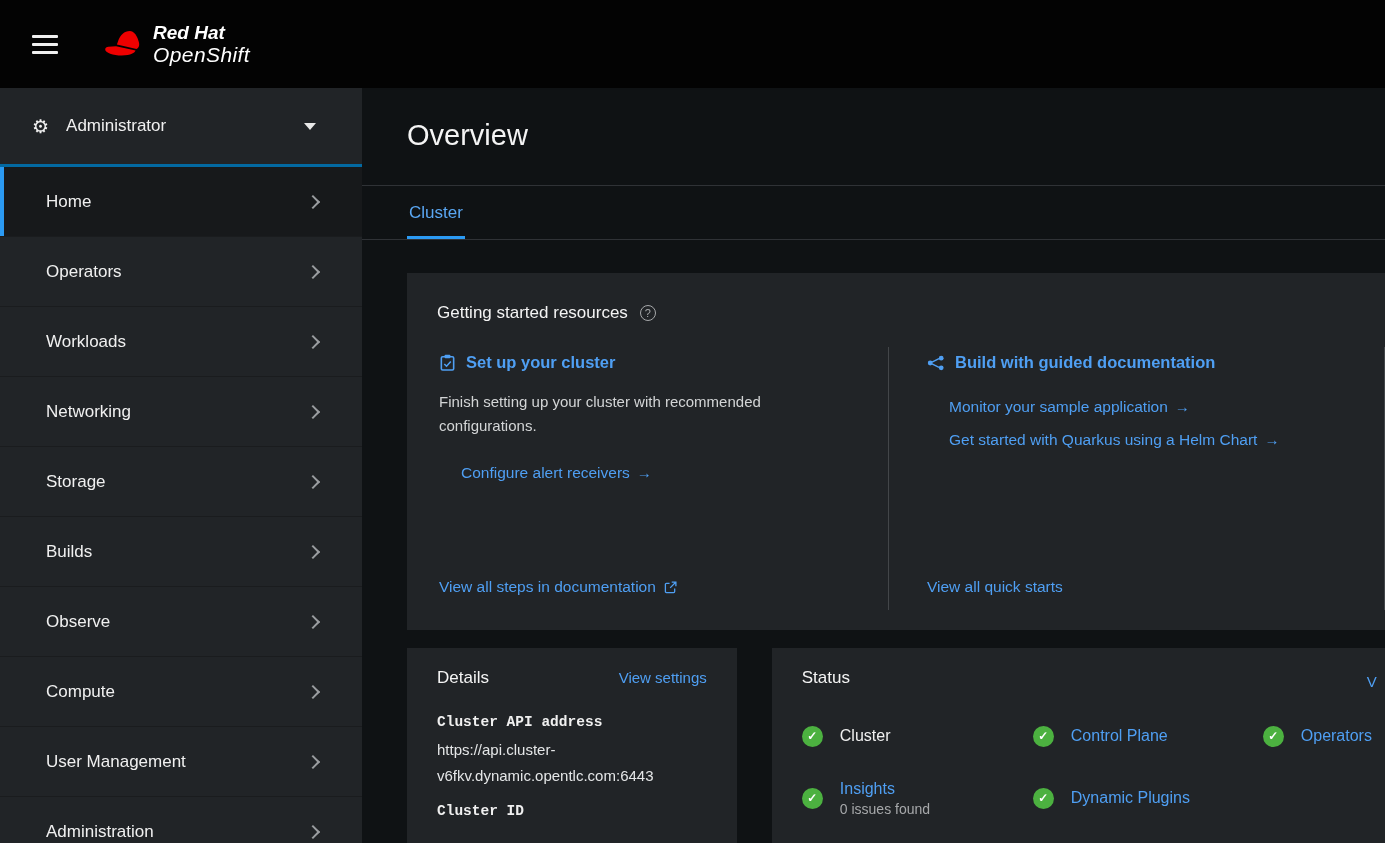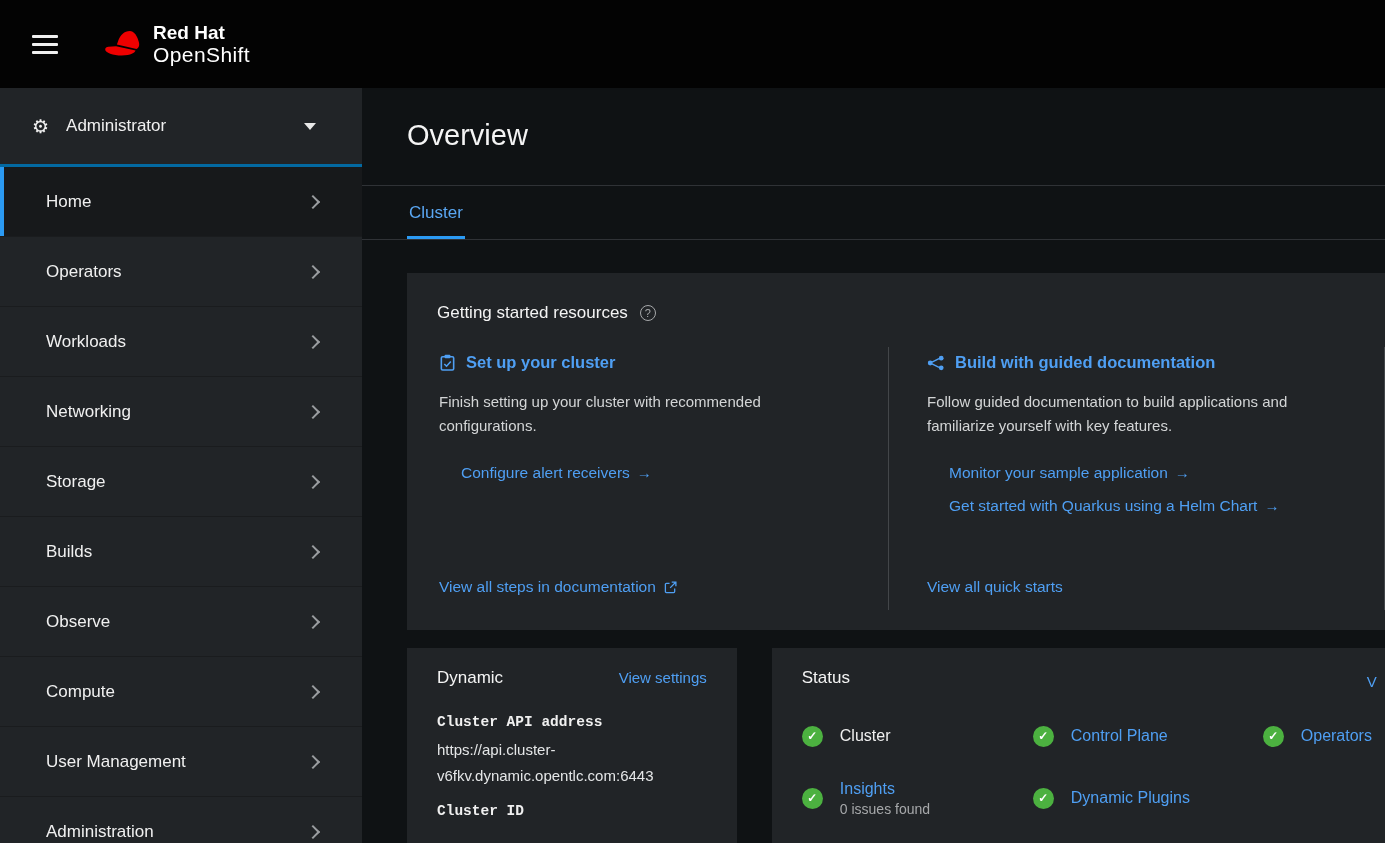--- a/index.html
+++ b/index.html
@@ -9,21 +9,21 @@
     color:#f0f0f0;
     font-family:"Liberation Sans", sans-serif;
     overflow:hidden;
     position:relative;
   }
   a { text-decoration:none; }
 
   
   .topbar {
     position:absolute; top:0; left:0; width:1385px; height:88px;
-    background:#030303; display:flex; align-items:center; padding-left:32px; z-index:20;
+    background:#030303; display:flex; align-items:center; padding-left:32px; z-index:20;font-style:italic;
   }
   .hamburger {
     width:26px; height:19px; background:none; border:none; cursor:pointer;
     display:flex; flex-direction:column; justify-content:space-between;
   }
   .hamburger span { display:block; height:3px; background:#f0f0f0; border-radius:1px; }
   .brand { display:flex; align-items:center; margin-left:46px; gap:9px; }
   .brand-text { display:flex; flex-direction:column; line-height:1.12; }
   .brand-line1 { font-weight:700; font-size:19px; color:#fff; }
   .brand-line2 { font-weight:400; font-size:21px; color:#fff; letter-spacing:0.4px; }
@@ -249,21 +249,20 @@
             <span>
               <svg width="18" height="16" viewBox="0 0 18 16">
                 <path d="M5 7.2 12 3.6M5 8.8 12 12.4" stroke="#4f9ff3" stroke-width="1.5" fill="none"></path>
                 <circle cx="3.2" cy="8" r="2.4" fill="#4f9ff3"></circle>
                 <circle cx="14.2" cy="3.2" r="2.4" fill="#4f9ff3"></circle>
                 <circle cx="14.2" cy="12.8" r="2.4" fill="#4f9ff3"></circle>
               </svg>
             </span>
             <span>Build with guided documentation</span>
           </div>
-          <p class="gs-body gs-body-2">Follow guided documentation to build applications and familiarize yourself with key features.</p>
           <div class="gs-links">
             <a class="gs-link">
               <span>Monitor your sample application</span>
               <span class="arrow-right-icon"></span>
             </a>
             <a class="gs-link">
               <span>Get started with Quarkus using a Helm Chart</span>
               <span class="arrow-right-icon"></span>
             </a>
           </div>
@@ -272,21 +271,21 @@
           </a>
         </div>
 
       </div>
     </div>
 
     <div class="cards-row">
 
       <div class="card details-card">
         <div class="card-head">
-          <span class="card-title">Dynamic</span>
+          <span class="card-title">Details</span>
           <a class="small-link">View settings</a>
         </div>
         <div class="detail-label">Cluster API address</div>
         <div class="detail-value">https://api.cluster-v6fkv.dynamic.opentlc.com:6443</div>
         <div class="detail-label detail-label-2">Cluster ID</div>
       </div>
 
       <div class="card status-card">
         <div class="card-head">
           <span class="card-title">Status</span>

